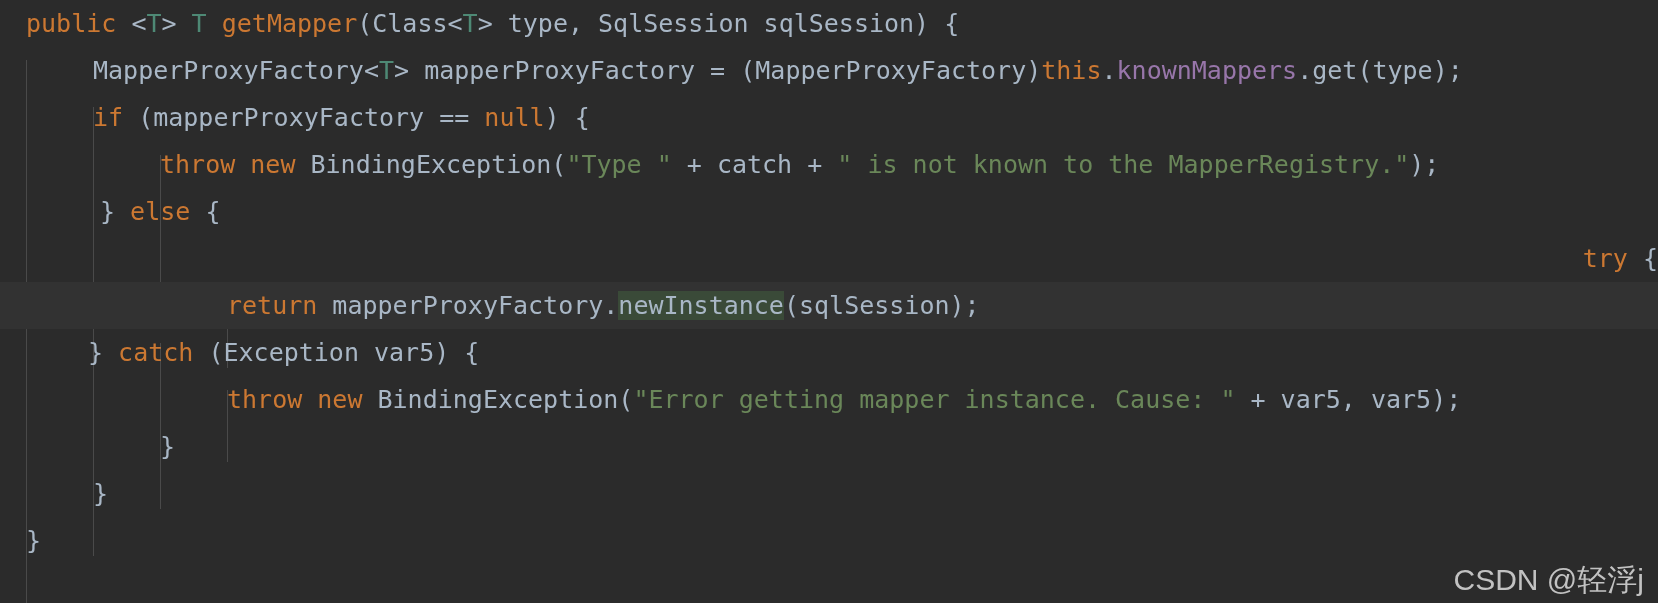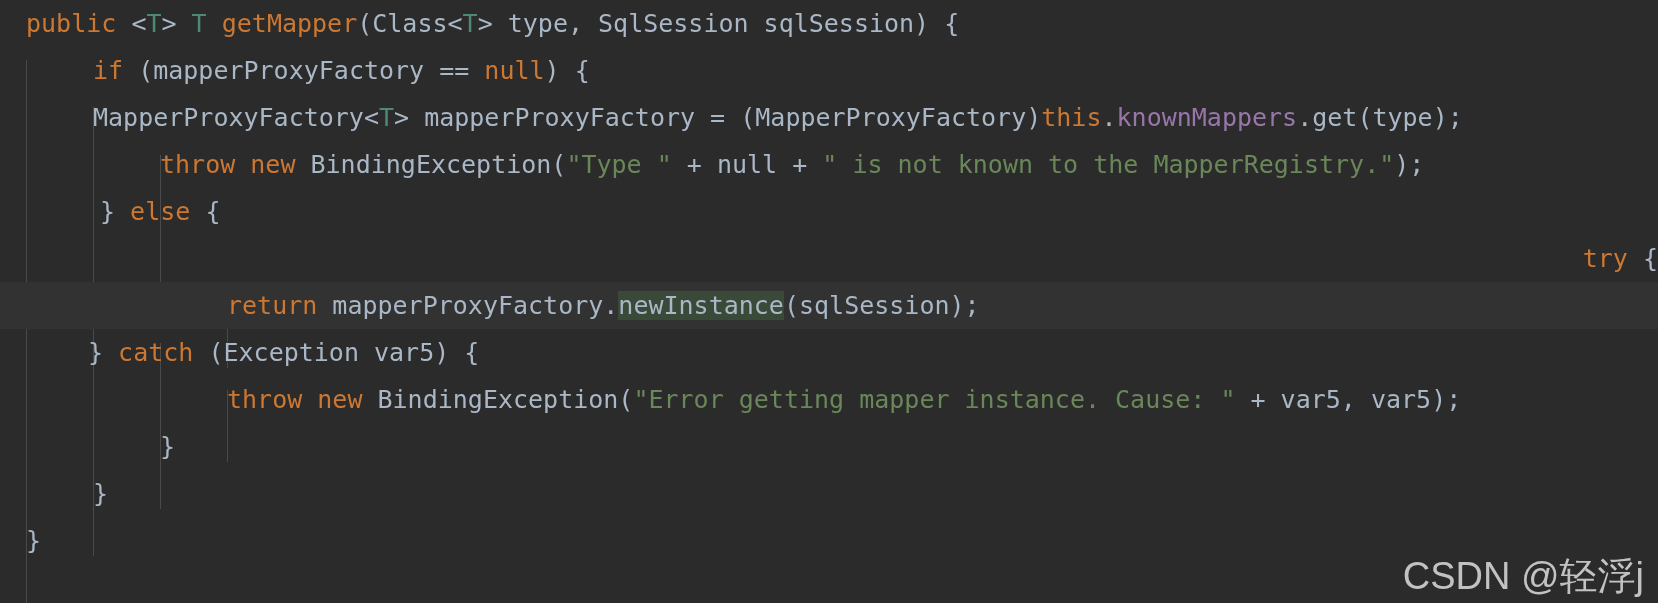--- a/index.html
+++ b/index.html
@@ -62,21 +62,21 @@
   .hl   { background: #3a4a38; }   
 
   
   .watermark {
     position: absolute;
     right: 14px;
     bottom: 8px;
     z-index: 3;
     color: #cfcfcf;
     font-family: "Liberation Sans", "DejaVu Sans", sans-serif;
-    font-size: 38px;
+    font-size: 30px;
     line-height: 1;
     opacity: .92;
     white-space: pre;
   }
 </style>
 </head>
 <body>
 
 <div id="editor">
 
@@ -84,23 +84,23 @@
       <div class="guide" style="left: 26px; top: 60px; height: 543px;"></div>
       <div class="guide" style="left: 93px; top: 107px; height: 449px;"></div>
       <div class="guide" style="left: 160px; top: 155px; height: 166px;"></div>
       <div class="guide" style="left: 160px; top: 343px; height: 166px;"></div>
       <div class="guide" style="left: 227px; top: 296px; height: 72px;"></div>
       <div class="guide" style="left: 227px; top: 390px; height: 72px;"></div>
     </div>
 
   <div class="code">
       <div class="line" style="padding-left: 26px;"><span class="kw">public</span><span class="plain"> </span><span class="plain">&lt;</span><span class="type">T</span><span class="plain">&gt; </span><span class="type">T</span><span class="plain"> </span><span class="kw">getMapper</span><span class="plain">(Class&lt;</span><span class="type">T</span><span class="plain">&gt; type, SqlSession sqlSession) {</span></div>
+      <div class="line" style="padding-left: 93px;"><span class="plain">MapperProxyFactory&lt;</span><span class="type">T</span><span class="plain">&gt; mapperProxyFactory = (MapperProxyFactory)</span><span class="kw">this</span><span class="plain">.</span><span class="fld">knownMappers</span><span class="plain">.get(type);</span></div>
       <div class="line" style="padding-left: 93px;"><span class="kw">if</span><span class="plain"> (mapperProxyFactory == </span><span class="kw">null</span><span class="plain">) {</span></div>
-      <div class="line" style="padding-left: 93px;"><span class="plain">MapperProxyFactory&lt;</span><span class="type">T</span><span class="plain">&gt; mapperProxyFactory = (MapperProxyFactory)</span><span class="kw">this</span><span class="plain">.</span><span class="fld">knownMappers</span><span class="plain">.get(type);</span></div>
-      <div class="line" style="padding-left: 160px;"><span class="kw">throw new</span><span class="plain"> BindingException(</span><span class="str">"Type "</span><span class="plain"> + null + </span><span class="str">" is not known to the MapperRegistry."</span><span class="plain">);</span></div>
+      <div class="line" style="padding-left: 160px;"><span class="kw">throw new</span><span class="plain"> BindingException(</span><span class="str">"Type "</span><span class="plain"> + catch + </span><span class="str">" is not known to the MapperRegistry."</span><span class="plain">);</span></div>
       <div class="line" style="padding-left: 100px;"><span class="plain">} </span><span class="kw">else</span><span class="plain"> {</span></div>
       <div class="line" style="padding-left: 160px; text-align: right;"><span class="kw">try</span><span class="plain"> {</span></div>
       <div class="line current" style="padding-left: 227px;"><span class="kw">return</span><span class="plain"> mapperProxyFactory.</span><span class="plain hl">newInstance</span><span class="plain">(sqlSession);</span></div>
       <div class="line" style="padding-left: 88px;"><span class="plain">} </span><span class="kw">catch</span><span class="plain"> (Exception var5) {</span></div>
       <div class="line" style="padding-left: 227px;"><span class="kw">throw new</span><span class="plain"> BindingException(</span><span class="str">"Error getting mapper instance. Cause: "</span><span class="plain"> + var5, var5);</span></div>
       <div class="line" style="padding-left: 160px;"><span class="plain">}</span></div>
       <div class="line" style="padding-left: 93px;"><span class="plain">}</span></div>
       <div class="line" style="padding-left: 26px;"><span class="plain">}</span></div>
     </div>
 

